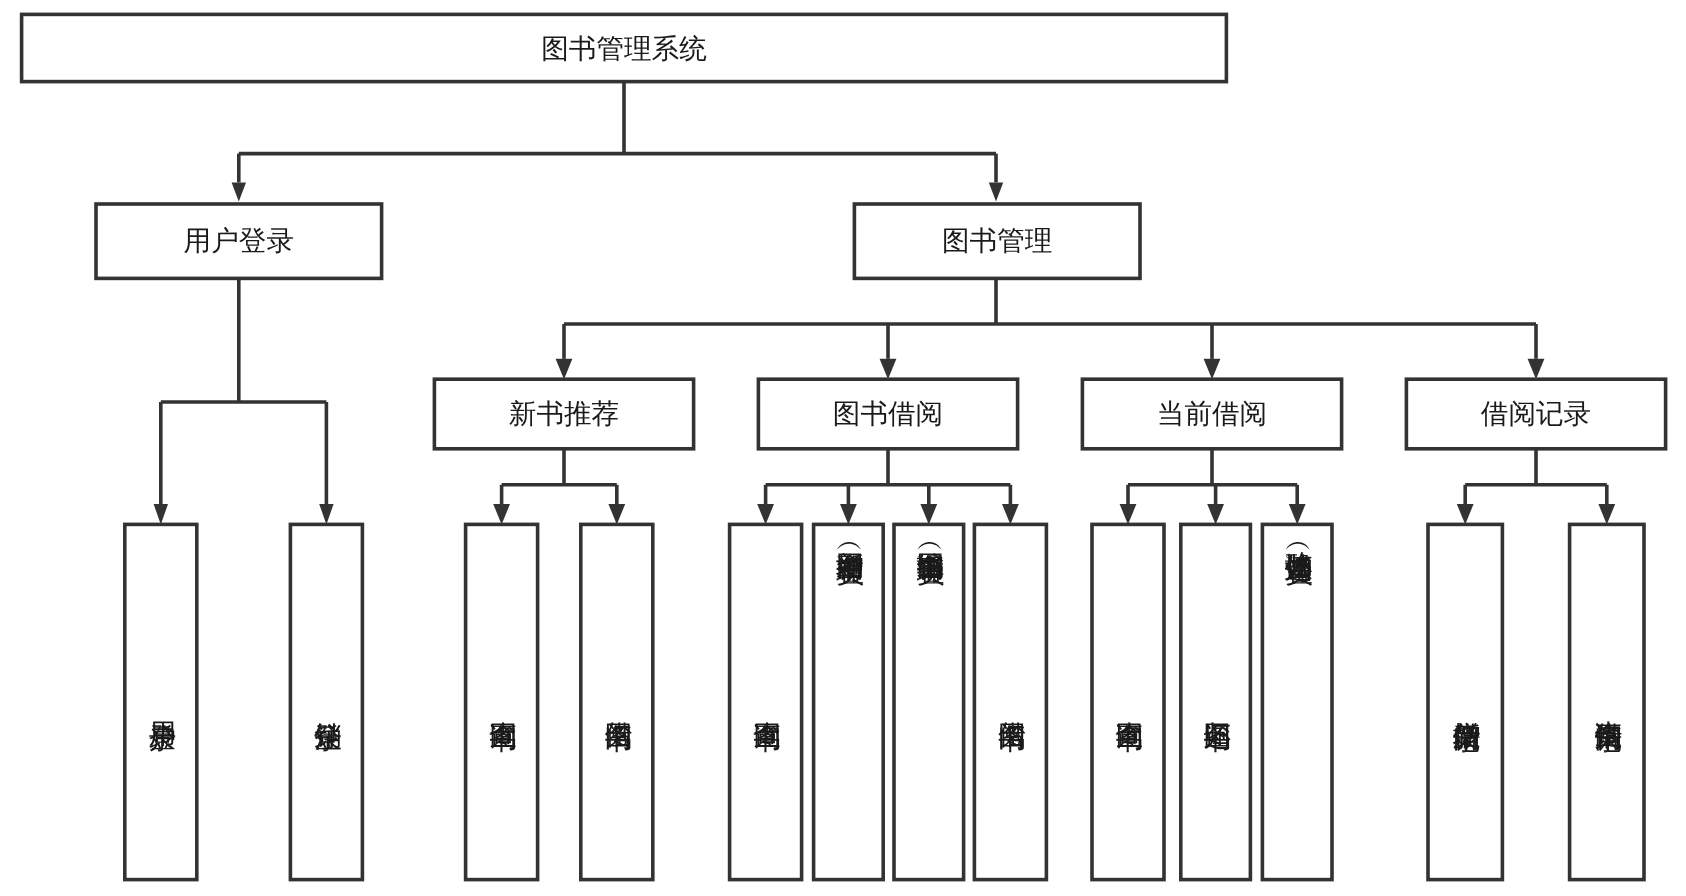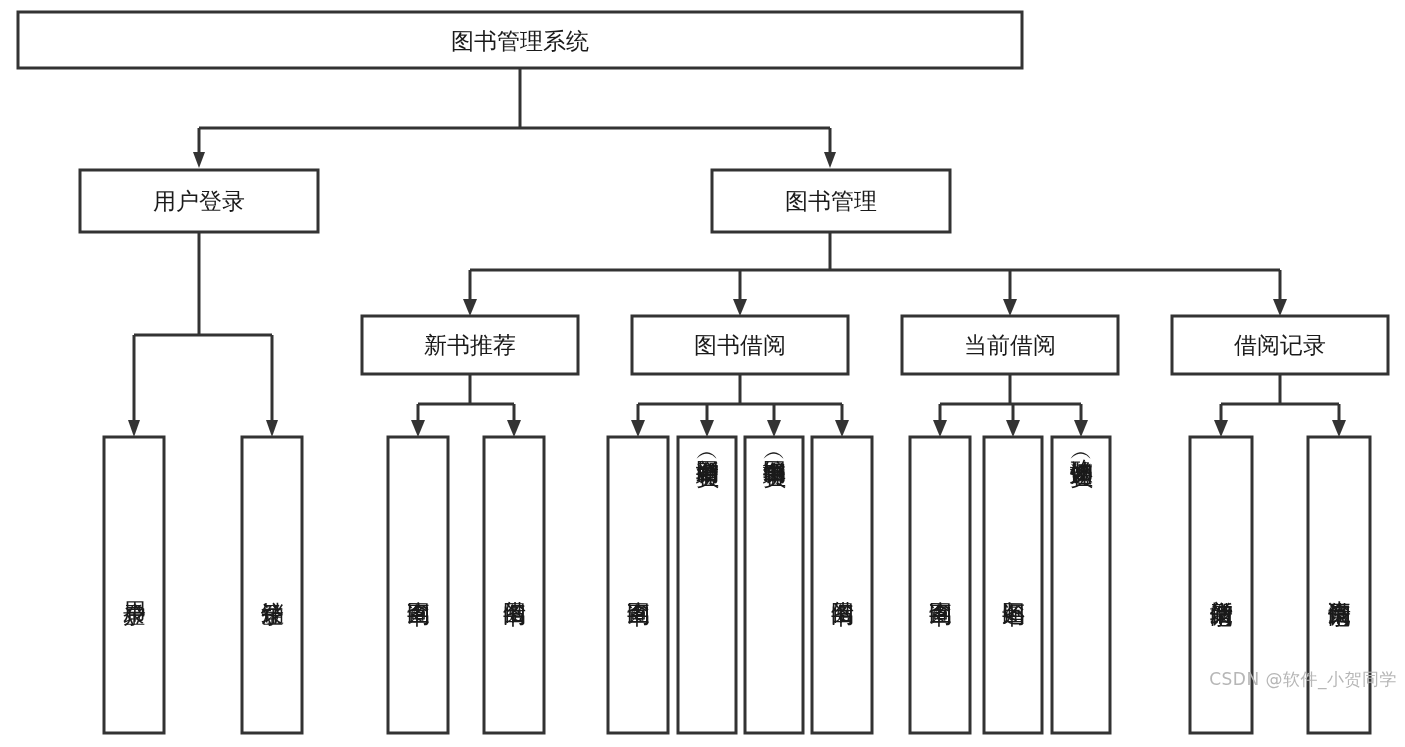--- a/index.html
+++ b/index.html
@@ -249,15 +249,14 @@
   <div class="vlabel-wrap" style="left:1052px; top:441px; width:58px; height:288px; align-items:flex-start;">
     <span class="vlabel">确认归还（管理员）</span>
   </div>
   <div class="vlabel-wrap" style="left:1190px; top:437px; width:62px; height:296px;">
     <span class="vlabel">新增借阅记录</span>
   </div>
   <div class="vlabel-wrap" style="left:1308px; top:437px; width:62px; height:296px;">
     <span class="vlabel">查询借阅记录</span>
   </div>
 
-  <div class="watermark">CSDN @软件_小贺同学</div>
 
 </div>
 
 </body></html>

